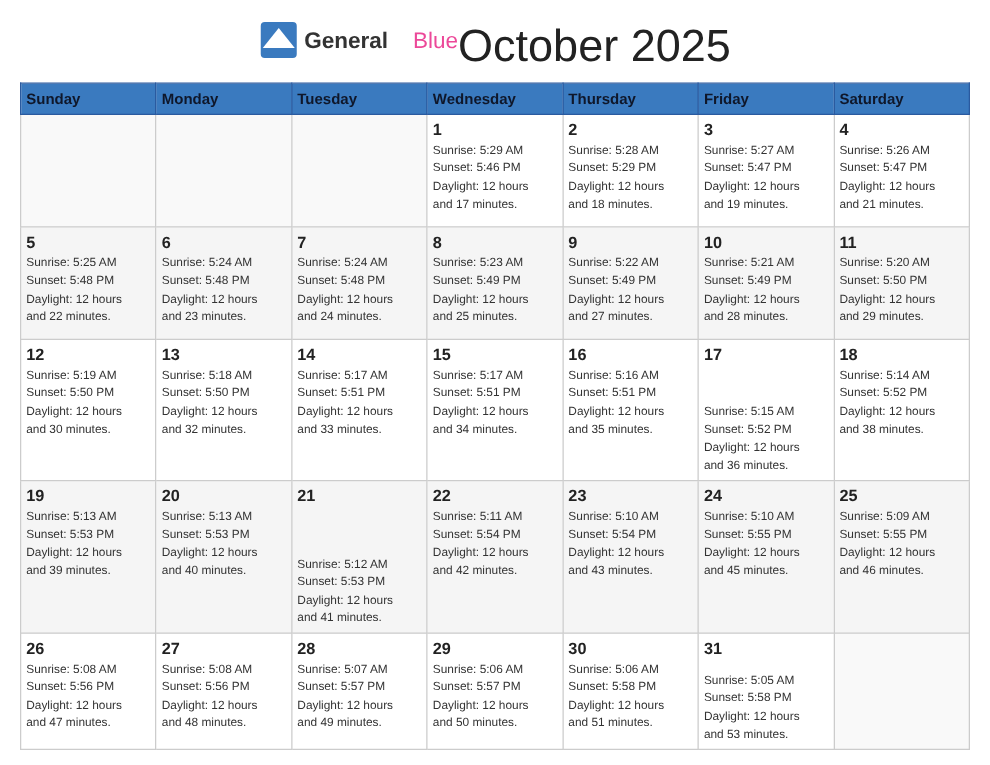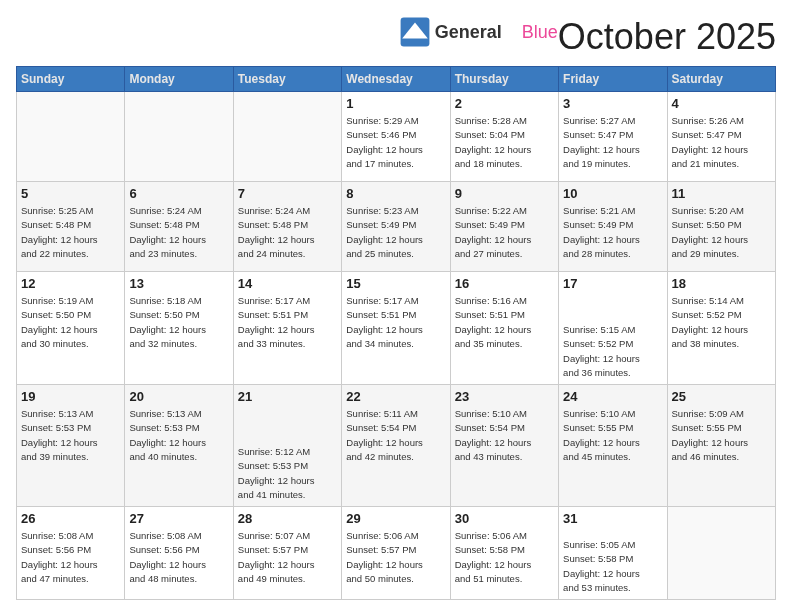--- a/index.html
+++ b/index.html
@@ -6,21 +6,21 @@
     body {
       font-family: Arial, sans-serif;
       background: #fff;
       width: 792px;
       min-height: 612px;
       padding: 16px;
     }
     .header-logo {
       display: flex;
       align-items: flex-start;
-      justify-content: flex-end;
+      justify-content: center;
       margin-bottom: 8px;
     }
     .logo {
       display: flex;
       align-items: center;
       gap: 4px;
     }
     .logo-text-general {
       font-size: 18px;
       font-weight: bold;
@@ -48,21 +48,21 @@
       font-size: 15px;
       color: #333;
     }
     table {
       width: 100%;
       border-collapse: collapse;
       table-layout: fixed;
     }
     thead th {
       background-color: #3a7abf;
-      color: #e5e5e5;
+      color: #0f172a;
       font-size: 12px;
       font-weight: bold;
       padding: 5px 4px;
       text-align: left;
       border: 1px solid #2a5a9f;
     }
     td {
       border: 1px solid #ccc;
       vertical-align: top;
       padding: 4px;
@@ -133,21 +133,21 @@
         <td>
           <div class="day-num">1</div>
           <div class="day-info" style="white-space: pre-line;">Sunrise: 5:29 AM
 Sunset: 5:46 PM
 Daylight: 12 hours
 and 17 minutes.</div>
         </td>
         <td>
           <div class="day-num">2</div>
           <div class="day-info" style="white-space: pre-line;">Sunrise: 5:28 AM
-Sunset: 5:04 PM
+Sunset: 5:29 PM
 Daylight: 12 hours
 and 18 minutes.</div>
         </td>
         <td>
           <div class="day-num">3</div>
           <div class="day-info" style="white-space: pre-line;">Sunrise: 5:27 AM
 Sunset: 5:47 PM
 Daylight: 12 hours
 and 19 minutes.</div>
         </td>

